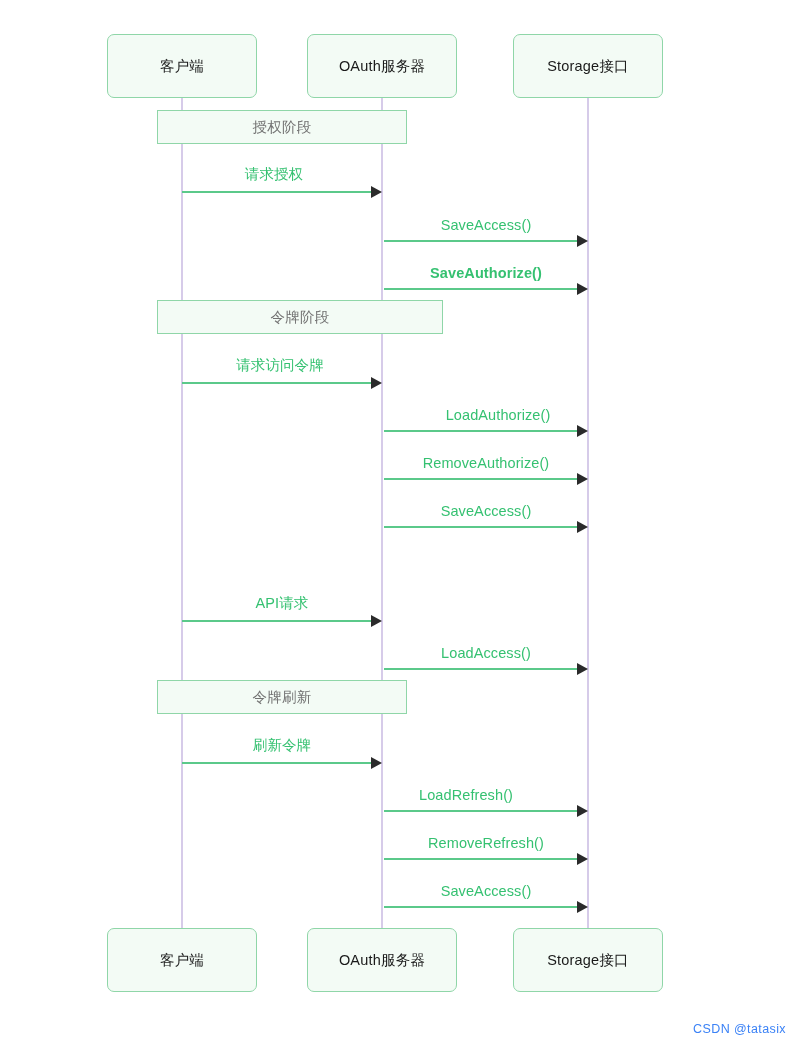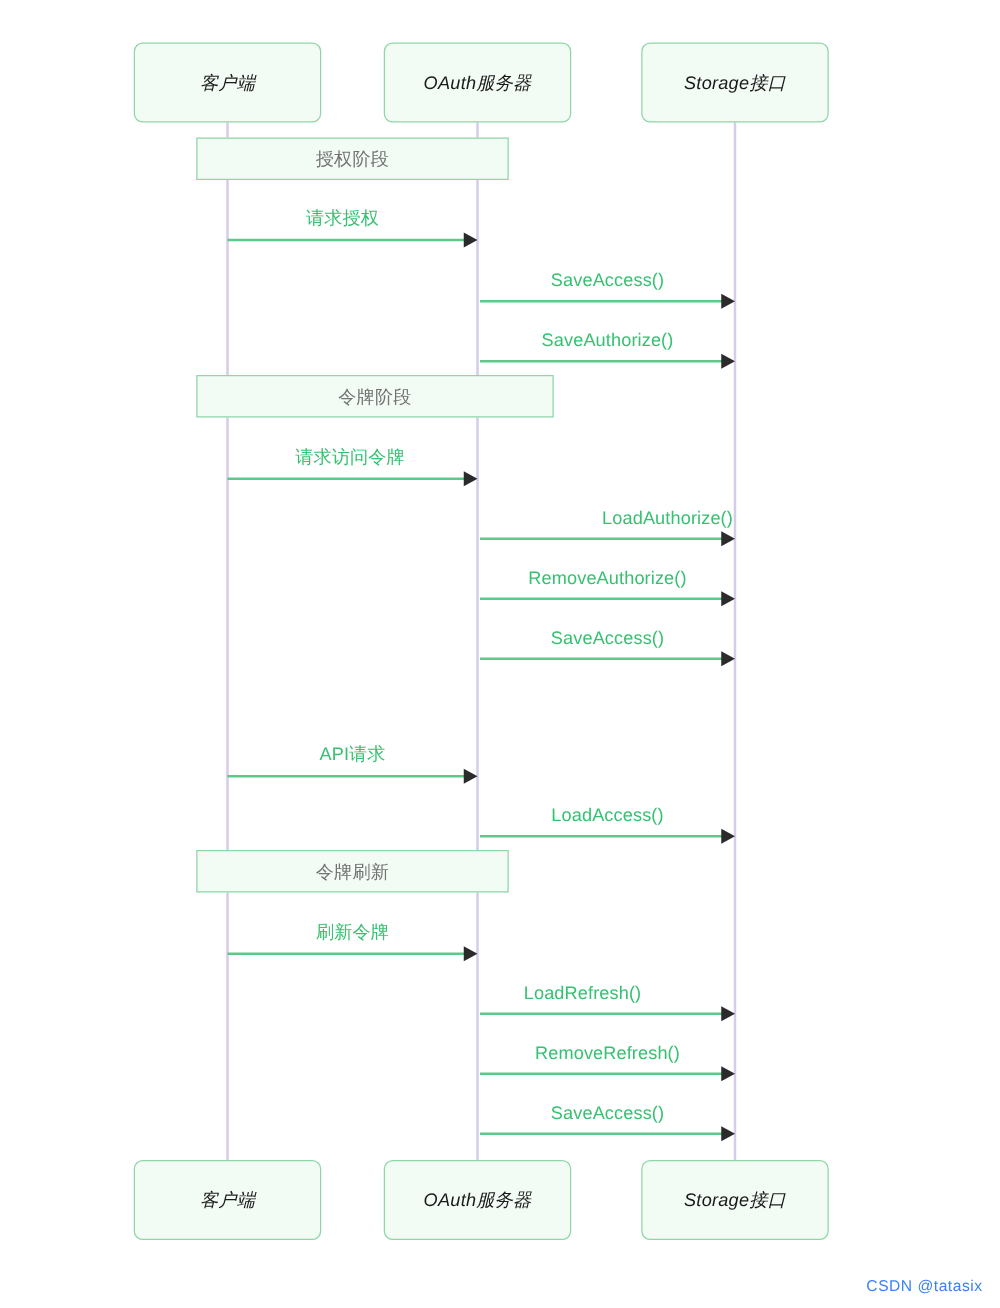--- a/index.html
+++ b/index.html
@@ -29,21 +29,20 @@
     box-sizing: border-box;
     border: 1.3px solid #8fd6a8;
     background: #f3fbf5;
     border-radius: 7px;
     display: flex;
     align-items: center;
     justify-content: center;
     color: #1a1a1a;
     font-size: 14.5px;
     letter-spacing: 0.2px;
-    font-style: italic;
   }
 
   
   .lifeline {
     position: absolute;
     width: 2.2px;
     background: #d6cbe9;
   }
 
   
@@ -143,31 +142,31 @@
       <div class="msg-label" style="left: 0px; width: 184px;">请求授权</div>
     </div>
     <div class="message" style="left: 384px; top: 240px; width: 204px;">
       <div class="line" style="width: 200px;"></div>
       <div class="arrowhead" style="left: 193px;"></div>
       <div class="msg-label" style="left: 0px; width: 204px;">SaveAccess()</div>
     </div>
     <div class="message" style="left: 384px; top: 288px; width: 204px;">
       <div class="line" style="width: 200px;"></div>
       <div class="arrowhead" style="left: 193px;"></div>
-      <div class="msg-label" style="left: 0px; width: 204px;">SaveAuthorize()</div>
+      <div class="msg-label" style="left: 0px; width: 204px; font-weight: bold;">SaveAuthorize()</div>
     </div>
     <div class="message" style="left: 182px; top: 382px; width: 200px;">
       <div class="line" style="width: 196px;"></div>
       <div class="arrowhead" style="left: 189px;"></div>
       <div class="msg-label" style="left: 0px; width: 196px;">请求访问令牌</div>
     </div>
     <div class="message" style="left: 384px; top: 430px; width: 204px;">
       <div class="line" style="width: 200px;"></div>
       <div class="arrowhead" style="left: 193px;"></div>
-      <div class="msg-label" style="left: 0px; width: 228px; padding-left: 36px;">LoadAuthorize()</div>
+      <div class="msg-label" style="left: 0px; width: 228px;">LoadAuthorize()</div>
     </div>
     <div class="message" style="left: 384px; top: 478px; width: 204px;">
       <div class="line" style="width: 200px;"></div>
       <div class="arrowhead" style="left: 193px;"></div>
       <div class="msg-label" style="left: 0px; width: 204px;">RemoveAuthorize()</div>
     </div>
     <div class="message" style="left: 384px; top: 526px; width: 204px;">
       <div class="line" style="width: 200px;"></div>
       <div class="arrowhead" style="left: 193px;"></div>
       <div class="msg-label" style="left: 0px; width: 204px;">SaveAccess()</div>

